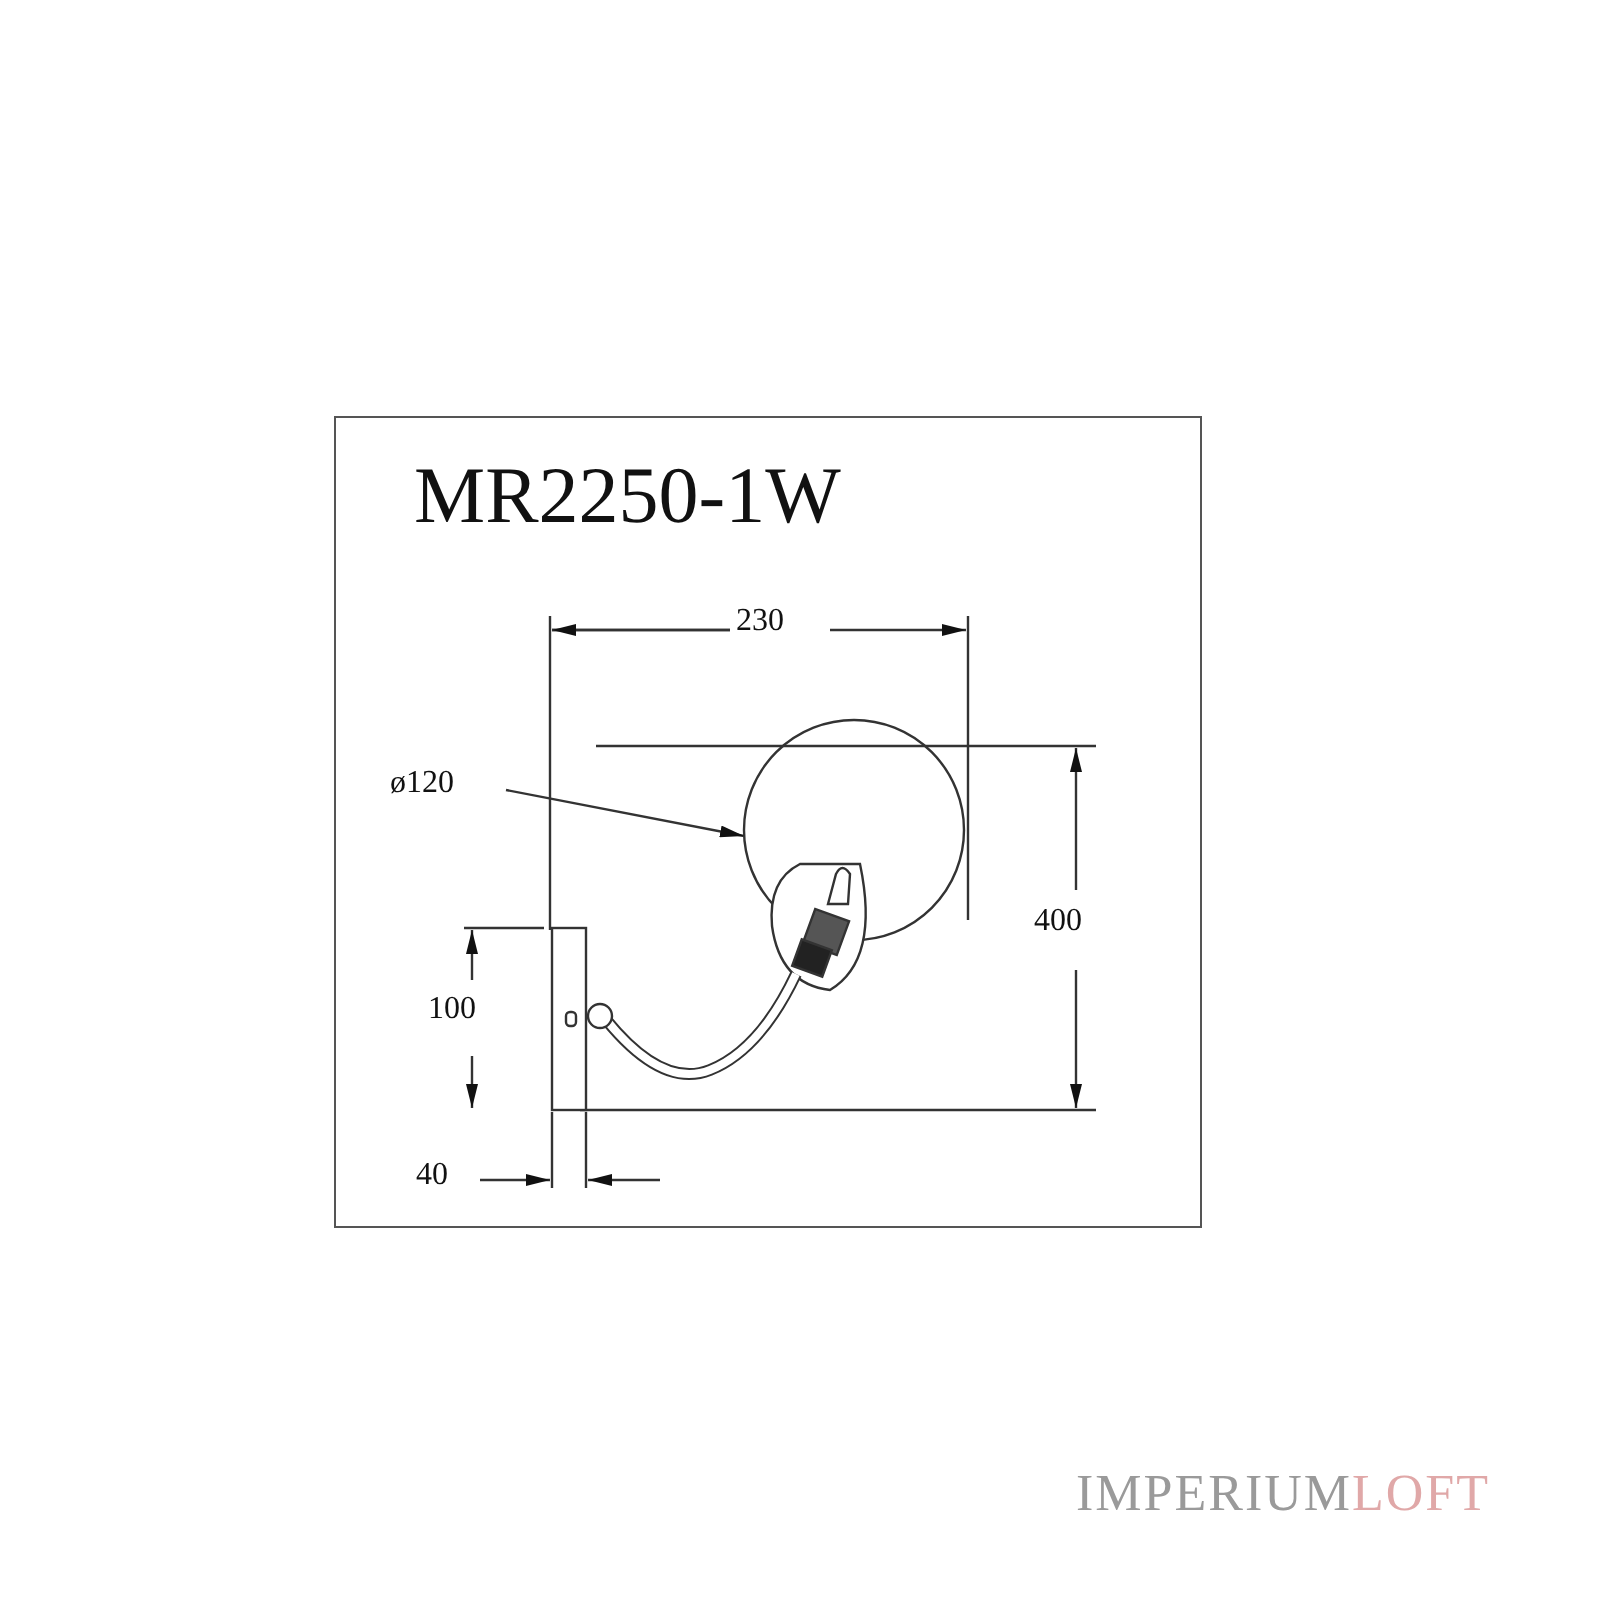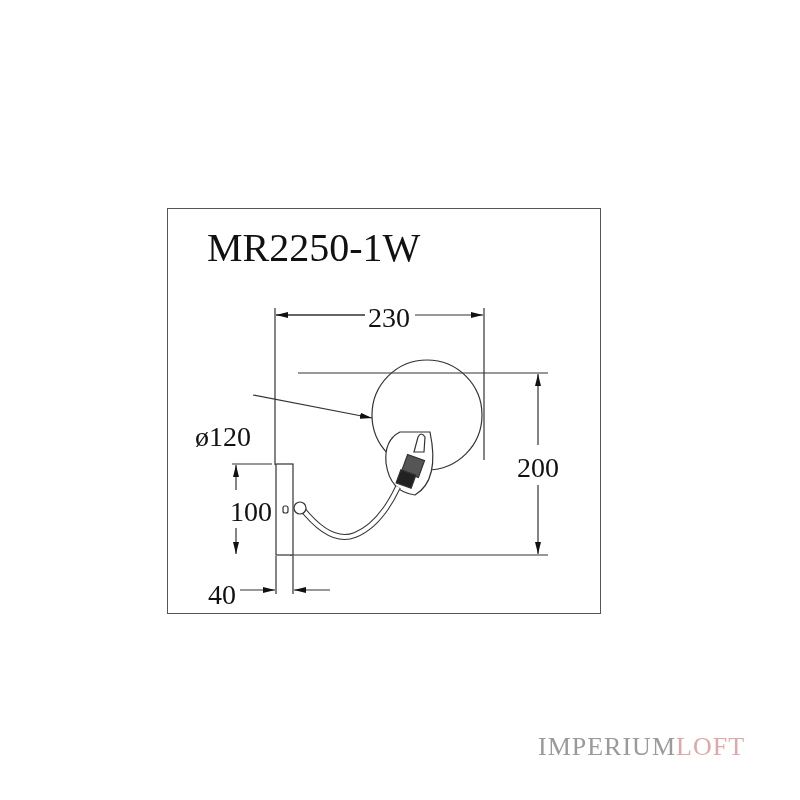--- a/index.html
+++ b/index.html
@@ -1,20 +1,20 @@
 <!DOCTYPE html>
 <html><head>
 <meta charset="utf-8">
 <style>
   html,body{margin:0;padding:0;background:#fff;}
   body{width:800px;height:800px;position:relative;overflow:hidden;font-family:"Liberation Serif","DejaVu Serif",serif;}
   .frame{position:absolute;left:167px;top:208px;width:434px;height:406px;border:1.5px solid #555;box-sizing:border-box;}
   .title{position:absolute;left:207px;top:224px;font-size:40px;color:#111;letter-spacing:0;}
   svg.drawing{position:absolute;left:0;top:0;}
-  .dim{position:absolute;font-size:28px;color:#111;font-family:"Liberation Serif","DejaVu Serif",serif;}
+  .dim{position:absolute;font-size:16px;color:#111;font-family:"Liberation Serif","DejaVu Serif",serif;}
   .logo{position:absolute;left:538px;top:732px;font-family:Liberation Serif, serif;font-size:26px;letter-spacing:1px;}
   .logo .a{color:#9a9a9a;}
   .logo .b{color:#e0a8a8;}
 </style>
 </head>
 <body>
 
 <div class="frame"></div>
 <div class="title">MR2250-1W</div>
 
@@ -61,20 +61,20 @@
     <line x1="236" y1="528" x2="236" y2="554" marker-end="url(#arr)"></line>
 
     <line x1="276" y1="556" x2="276" y2="594"></line>
     <line x1="293" y1="556" x2="293" y2="594"></line>
     <line x1="240" y1="590" x2="275" y2="590" marker-end="url(#arr)"></line>
     <line x1="330" y1="590" x2="294" y2="590" marker-end="url(#arr)"></line>
   </g>
 </svg>
 
 <div class="dim" style="left:368px;top:302px;">230</div>
-<div class="dim" style="left:517px;top:452px;">200</div>
-<div class="dim" style="left:195px;top:383px;margin-top:38px;">ø120</div>
-<div class="dim" style="left:230px;top:496px;">100</div>
+<div class="dim" style="left:517px;top:452px;">400</div>
+<div class="dim" style="left:195px;top:383px;">ø120</div>
+<div class="dim" style="left:214px;top:496px;">100</div>
 <div class="dim" style="left:208px;top:579px;">40</div>
 
 <div class="logo">
   <span class="a">IMPERIUM</span><span class="b">LOFT</span>
 </div>
 
 </body></html>

